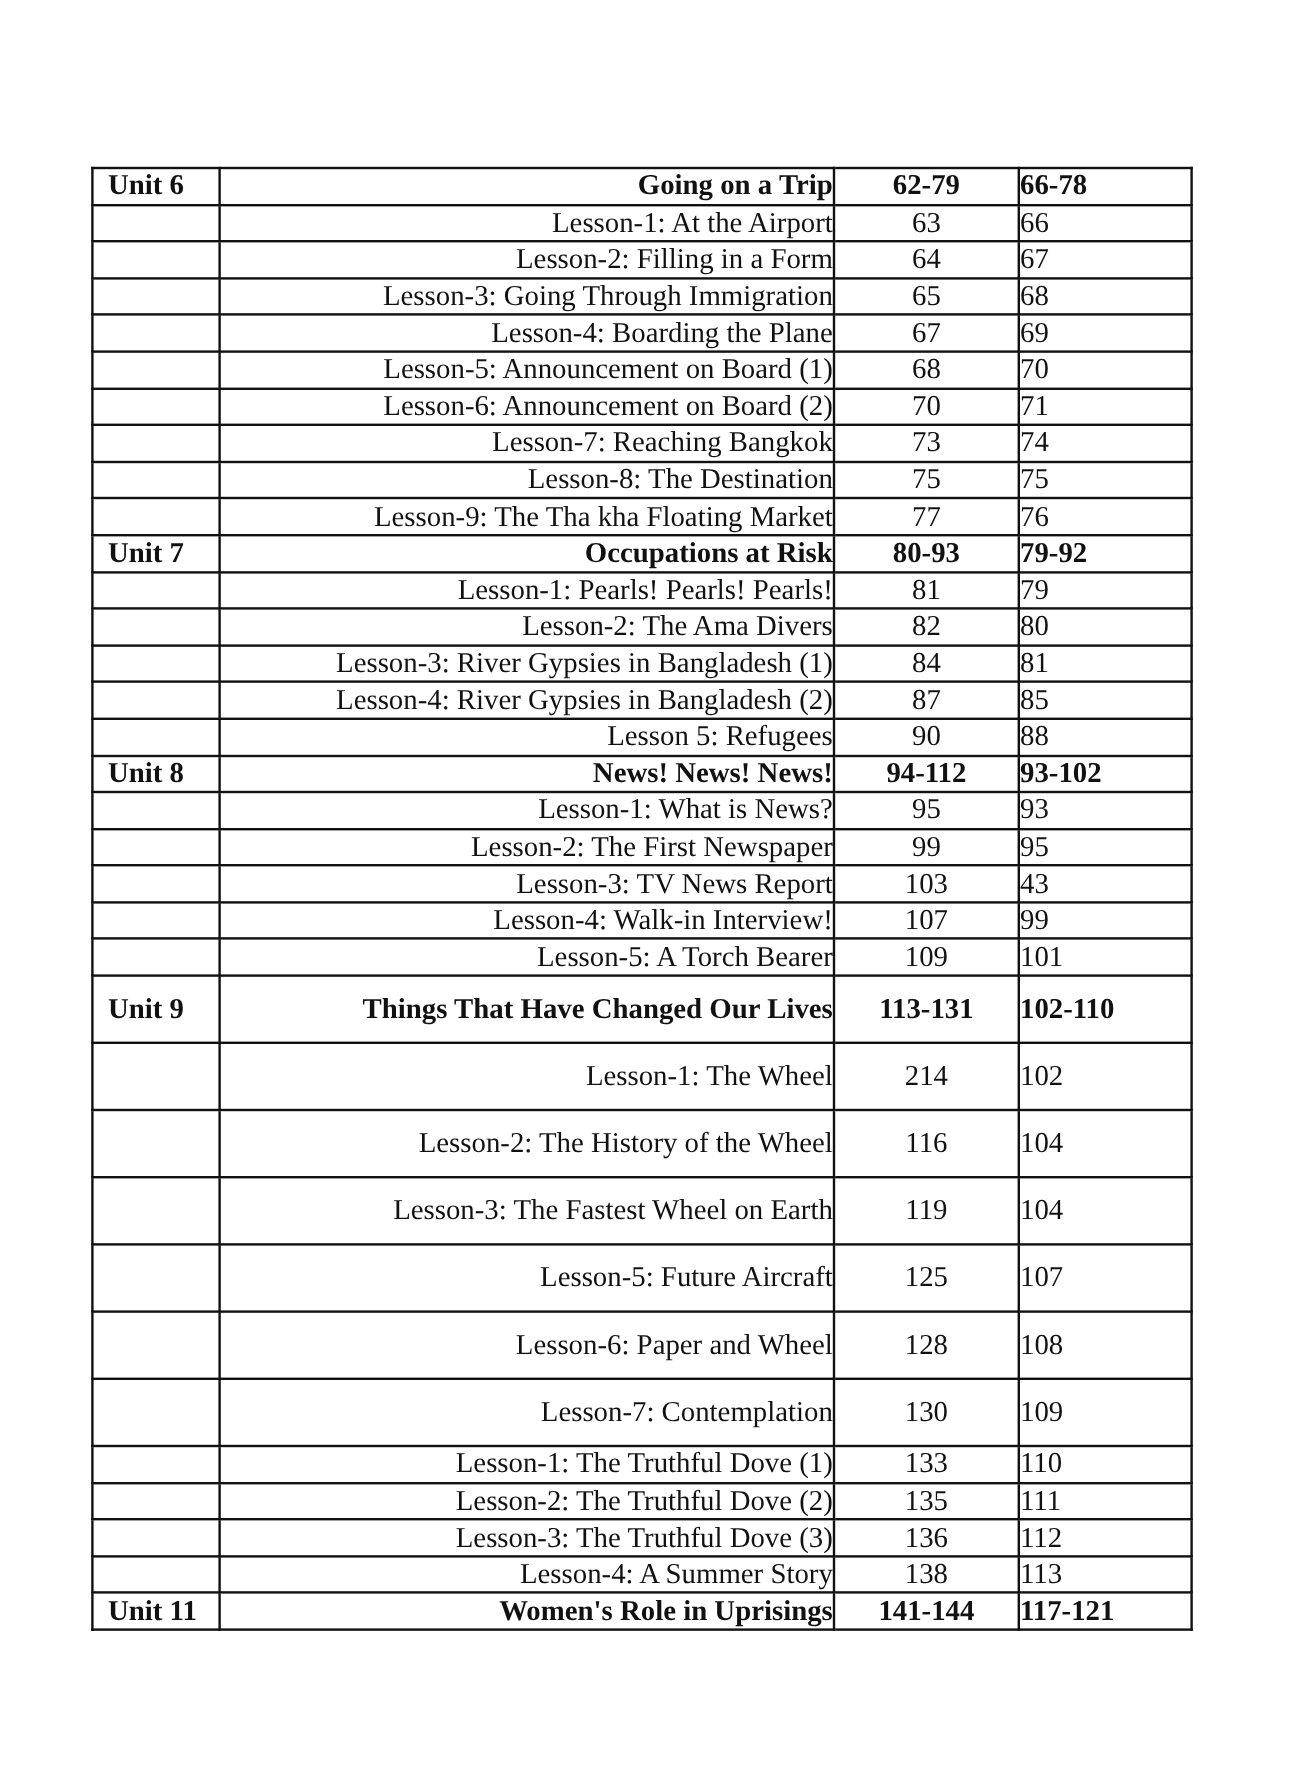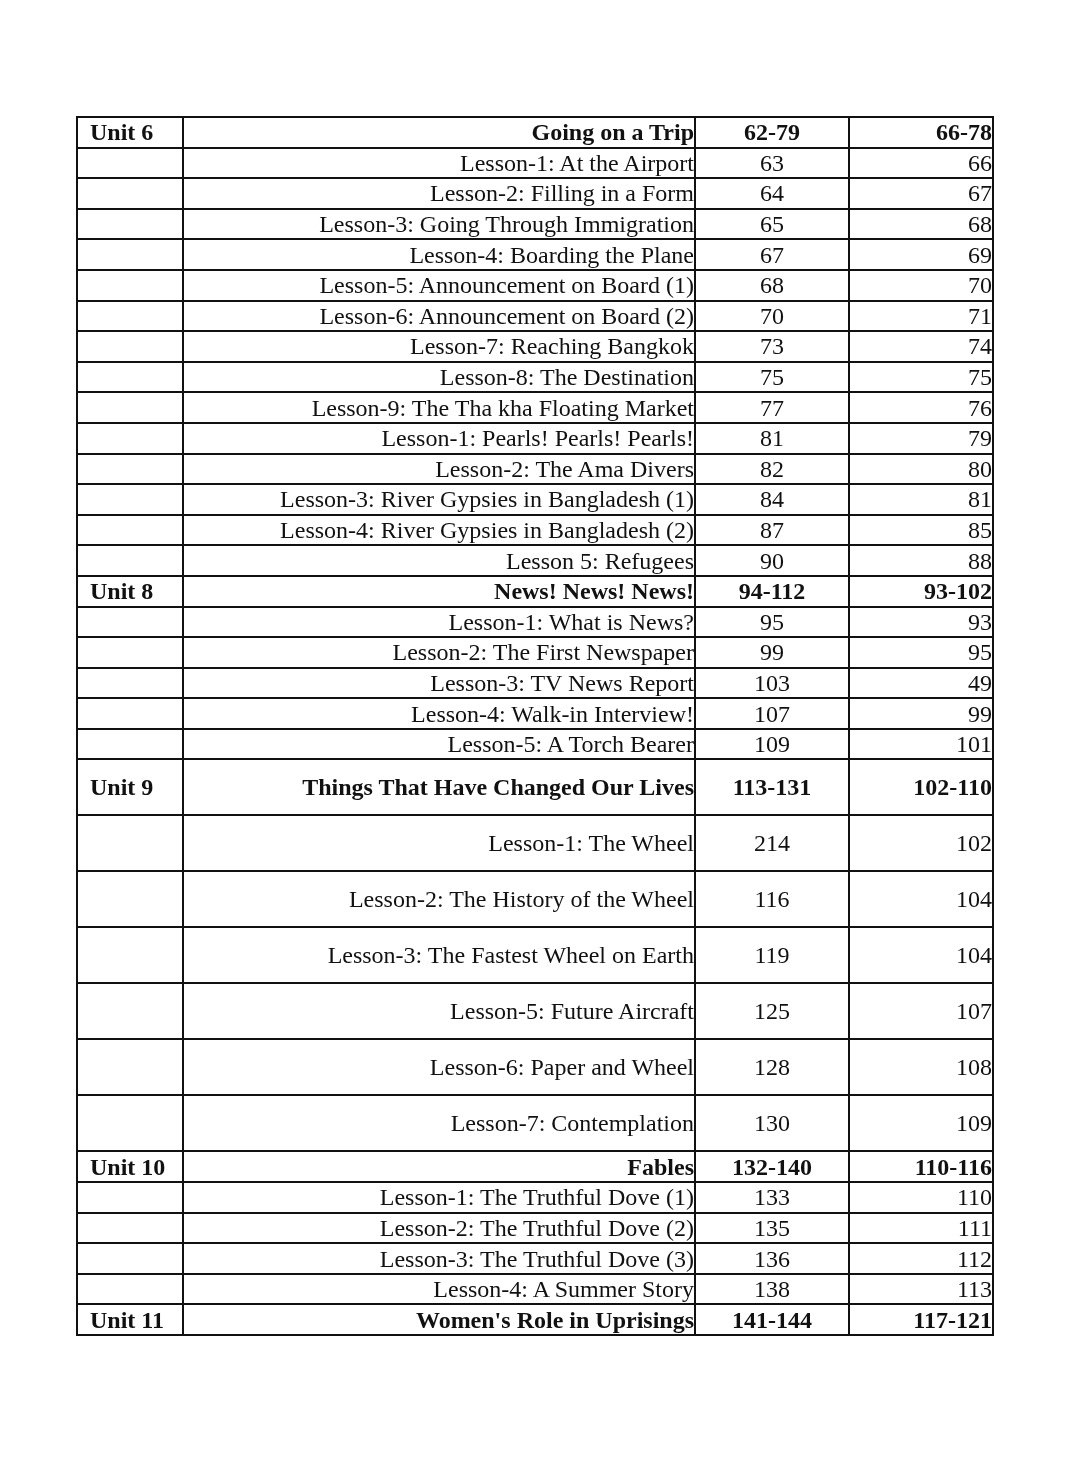--- a/index.html
+++ b/index.html
@@ -1,35 +1,35 @@
 <!DOCTYPE html>
 <html><head>
   <meta charset="utf-8">
   <style>
     html, body { margin: 0; padding: 0; background: #ffffff; }
     body { width: 1080px; height: 1472px; position: relative; overflow: hidden; }
     .toc {
-      position: absolute; left: 76px; top: 116px;
+      position: absolute; left: 76px; top: 139px;
       border-collapse: collapse;
       font-family: "Liberation Serif", "DejaVu Serif", serif;
       color: #111111;
       border: 2px solid #111111;
     }
     .toc td {
       border: 2px solid #111111;
       padding: 0 0 0 10px;
       font-size: 24px;
       line-height: 26px;
       white-space: nowrap;
       vertical-align: middle;
     }
     .toc td.unit { width: 92px; font-weight: bold; padding-left: 12px; }
     .toc td.title { width: 498px; padding-left: 12px; text-align: right; }
     .toc td.num { width: 152px; text-align: center; padding: 0; }
-    .toc td.num2 { width: 142px; text-align: right; padding: 0; }
+    .toc td.num2 { width: 142px; text-align: left; padding: 0; }
     .toc tr { height: 30.6px; }
     .toc tr.tall { height: 56px; }
     .toc tr.unit-row td { font-weight: bold; }
   </style>
 </head>
 <body>
 
 <table class="toc">
   <tbody id="toc-body">
       <tr class="unit-row">
@@ -85,20 +85,26 @@
         <td class="title">Lesson-8: The Destination</td>
         <td class="num">75</td>
         <td class="num2">75</td>
       </tr>
       <tr class="lesson-row">
         <td class="unit"></td>
         <td class="title">Lesson-9: The Tha kha Floating Market</td>
         <td class="num">77</td>
         <td class="num2">76</td>
       </tr>
+      <tr class="unit-row">
+        <td class="unit">Unit 7</td>
+        <td class="title">Occupations at Risk</td>
+        <td class="num">80-93</td>
+        <td class="num2">79-92</td>
+      </tr>
       <tr class="lesson-row">
         <td class="unit"></td>
         <td class="title">Lesson-1: Pearls! Pearls! Pearls!</td>
         <td class="num">81</td>
         <td class="num2">79</td>
       </tr>
       <tr class="lesson-row">
         <td class="unit"></td>
         <td class="title">Lesson-2: The Ama Divers</td>
         <td class="num">82</td>
@@ -137,21 +143,21 @@
       <tr class="lesson-row">
         <td class="unit"></td>
         <td class="title">Lesson-2: The First Newspaper</td>
         <td class="num">99</td>
         <td class="num2">95</td>
       </tr>
       <tr class="lesson-row">
         <td class="unit"></td>
         <td class="title">Lesson-3: TV News Report</td>
         <td class="num">103</td>
-        <td class="num2">49</td>
+        <td class="num2">43</td>
       </tr>
       <tr class="lesson-row">
         <td class="unit"></td>
         <td class="title">Lesson-4: Walk-in Interview!</td>
         <td class="num">107</td>
         <td class="num2">99</td>
       </tr>
       <tr class="lesson-row">
         <td class="unit"></td>
         <td class="title">Lesson-5: A Torch Bearer</td>
@@ -193,26 +199,20 @@
         <td class="title">Lesson-6: Paper and Wheel</td>
         <td class="num">128</td>
         <td class="num2">108</td>
       </tr>
       <tr class="lesson-row tall">
         <td class="unit"></td>
         <td class="title">Lesson-7: Contemplation</td>
         <td class="num">130</td>
         <td class="num2">109</td>
       </tr>
-      <tr class="unit-row">
-        <td class="unit">Unit 10</td>
-        <td class="title">Fables</td>
-        <td class="num">132-140</td>
-        <td class="num2">110-116</td>
-      </tr>
       <tr class="lesson-row">
         <td class="unit"></td>
         <td class="title">Lesson-1: The Truthful Dove (1)</td>
         <td class="num">133</td>
         <td class="num2">110</td>
       </tr>
       <tr class="lesson-row">
         <td class="unit"></td>
         <td class="title">Lesson-2: The Truthful Dove (2)</td>
         <td class="num">135</td>

